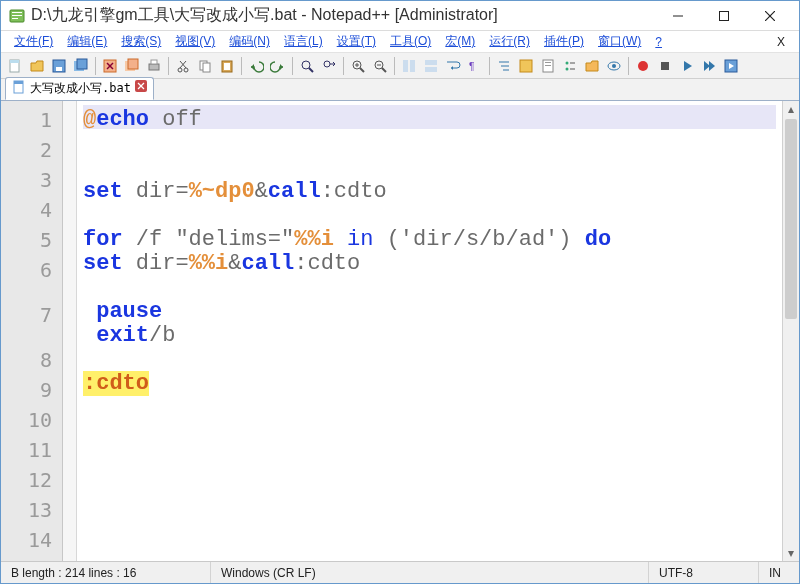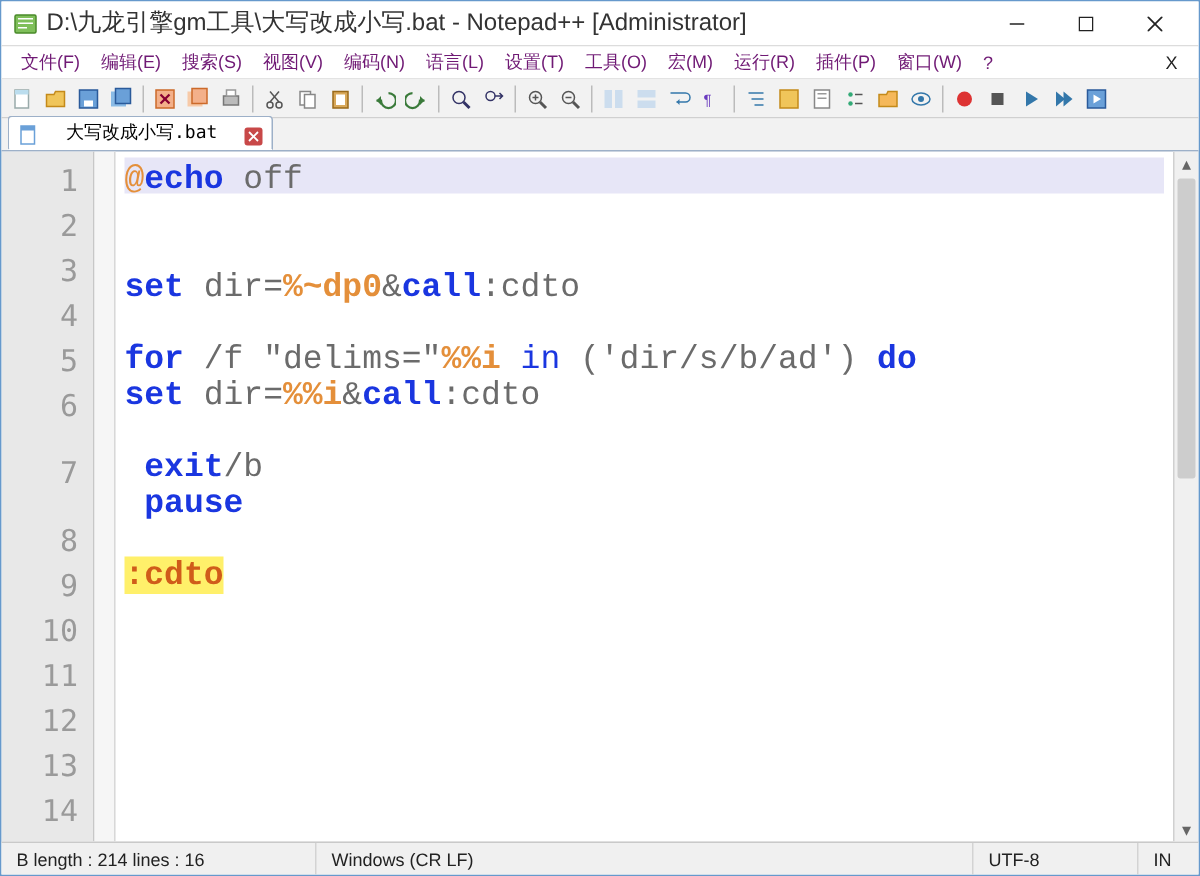--- a/index.html
+++ b/index.html
@@ -5,27 +5,27 @@
   * { box-sizing: border-box; margin: 0; padding: 0; }
   html, body { width: 800px; height: 584px; font-family: "Segoe UI", Tahoma, sans-serif; font-size: 12px; overflow: hidden; background: #f0f0f0; }
   .window { width: 800px; height: 584px; border: 1px solid #6699cc; display: flex; flex-direction: column; background: #fff; }
   .titlebar { height: 30px; display: flex; align-items: center; padding: 0 6px 0 8px; background: #fff; border-bottom: 1px solid #dcdcdc; }
   .titlebar .icon { width: 16px; height: 16px; margin-right: 6px; }
   .titlebar .title { flex: 1; color: #333; font-size: 16px; white-space: nowrap; overflow: hidden; }
   .winbtns { display: flex; }
   .winbtn { width: 46px; height: 28px; display: flex; align-items: center; justify-content: center; color: #333; }
   .winbtn svg { width: 10px; height: 10px; }
   .menubar { height: 22px; display: flex; align-items: center; padding: 0 6px; background: #fff; border-bottom: 1px solid #e3e3e3; }
-  .menuitem { padding: 2px 7px; color: #701a75; white-space: nowrap; }
+  .menuitem { padding: 2px 7px; color: #1d4ed8; white-space: nowrap; text-decoration: underline; }
   .menux { margin-left: auto; padding: 0 8px; color: #222; }
   .toolbar { height: 26px; display: flex; align-items: center; gap: 2px; padding: 2px 4px; background: #f2f2f2; border-bottom: 1px solid #d0d0d0; }
   .tbtn { width: 20px; height: 20px; display: flex; align-items: center; justify-content: center; border: 1px solid transparent; border-radius: 2px; }
   .tsep { width: 1px; height: 18px; background: #bbb; margin: 0 2px; }
   .tabbar { height: 22px; background: #f2f2f2; display: flex; align-items: flex-end; padding: 0 4px; border-bottom: 1px solid #9db0c8; }
-  .tab { display: flex; align-items: flex-end; gap: 18px; padding: 2px 6px; background: #fff; border: 1px solid #9db0c8; border-bottom: 1px solid #fff; border-radius: 3px 3px 0 0; font-family: "SimSun","MS Song",monospace; font-size: 12px; }
+  .tab { display: flex; align-items: flex-start; gap: 4px; padding: 2px 6px; background: #fff; border: 1px solid #9db0c8; border-bottom: 1px solid #fff; border-radius: 3px 3px 0 0; font-family: "SimSun","MS Song",monospace; font-size: 12px; }
   .tab .ficon { width: 14px; height: 14px; }
   .tab .tclose { width: 12px; height: 12px; background: #c84848; border-radius: 2px; display:flex; align-items:center; justify-content:center; }
   .tab .tclose svg { width:8px; height:8px; }
   .editor { flex: 1; display: flex; overflow: hidden; border-top: 0; }
   .gutter { width: 62px; background: #e8e8e8; border-right: 1px solid #c7c7c7; padding-top: 4px; }
   .gnum { height: 30px; line-height: 30px; text-align: right; padding-right: 10px; color: #9a9a9a; font-family: Consolas, monospace; font-size: 20px; }
   .foldcol { width: 14px; background: #f6f6f6; border-right: 1px solid #d8d8d8; }
   .code { flex: 1; font-family: Consolas, "Courier New", monospace; font-size: 22px; padding: 4px 6px 0 6px; position: relative; overflow: hidden; }
   .line { height: 24px; line-height: 30px; white-space: pre; }
   .line.cur { background: #e7e6f7; }
@@ -332,22 +332,22 @@
     <div class="foldcol"></div>
     <div class="code">
       <div class="line cur"><span class="c-at">@</span><span class="c-kw">echo</span><span class="c-txt"> off</span></div>
       <div class="line"></div>
       <div class="line"></div>
       <div class="line"><span class="c-kw">set</span><span class="c-txt"> dir</span><span class="c-sym">=</span><span class="c-var">%~dp0</span><span class="c-sym">&amp;</span><span class="c-kw">call</span><span class="c-txt">:cdto</span></div>
       <div class="line"></div>
       <div class="line"><span class="c-kw">for</span><span class="c-txt"> /f </span><span class="c-str">"delims="</span><span class="c-var">%%i</span><span class="c-kw2"> in </span><span class="c-txt">('dir</span><span class="c-txt">/s/b/ad') </span><span class="c-kw">do </span></div>
       <div class="line"><span class="c-kw">set</span><span class="c-txt"> dir</span><span class="c-sym">=</span><span class="c-var">%%i</span><span class="c-sym">&amp;</span><span class="c-kw">call</span><span class="c-txt">:cdto</span></div>
       <div class="line"></div>
+      <div class="line"><span class="c-kw"> pause</span></div>
       <div class="line"><span class="c-kw"> exit</span><span class="c-txt">/b</span></div>
-      <div class="line"><span class="c-kw"> pause</span></div>
       <div class="line"></div>
       <div class="line"><span class="c-lbl">:cdto</span></div>
       <div class="line"></div>
       <div class="line"></div>
     </div>
     <div class="vscroll">
       <div class="arr" style="top:0">▴</div>
       <div class="thumb"></div>
       <div class="arr" style="bottom:0">▾</div>
     </div>

